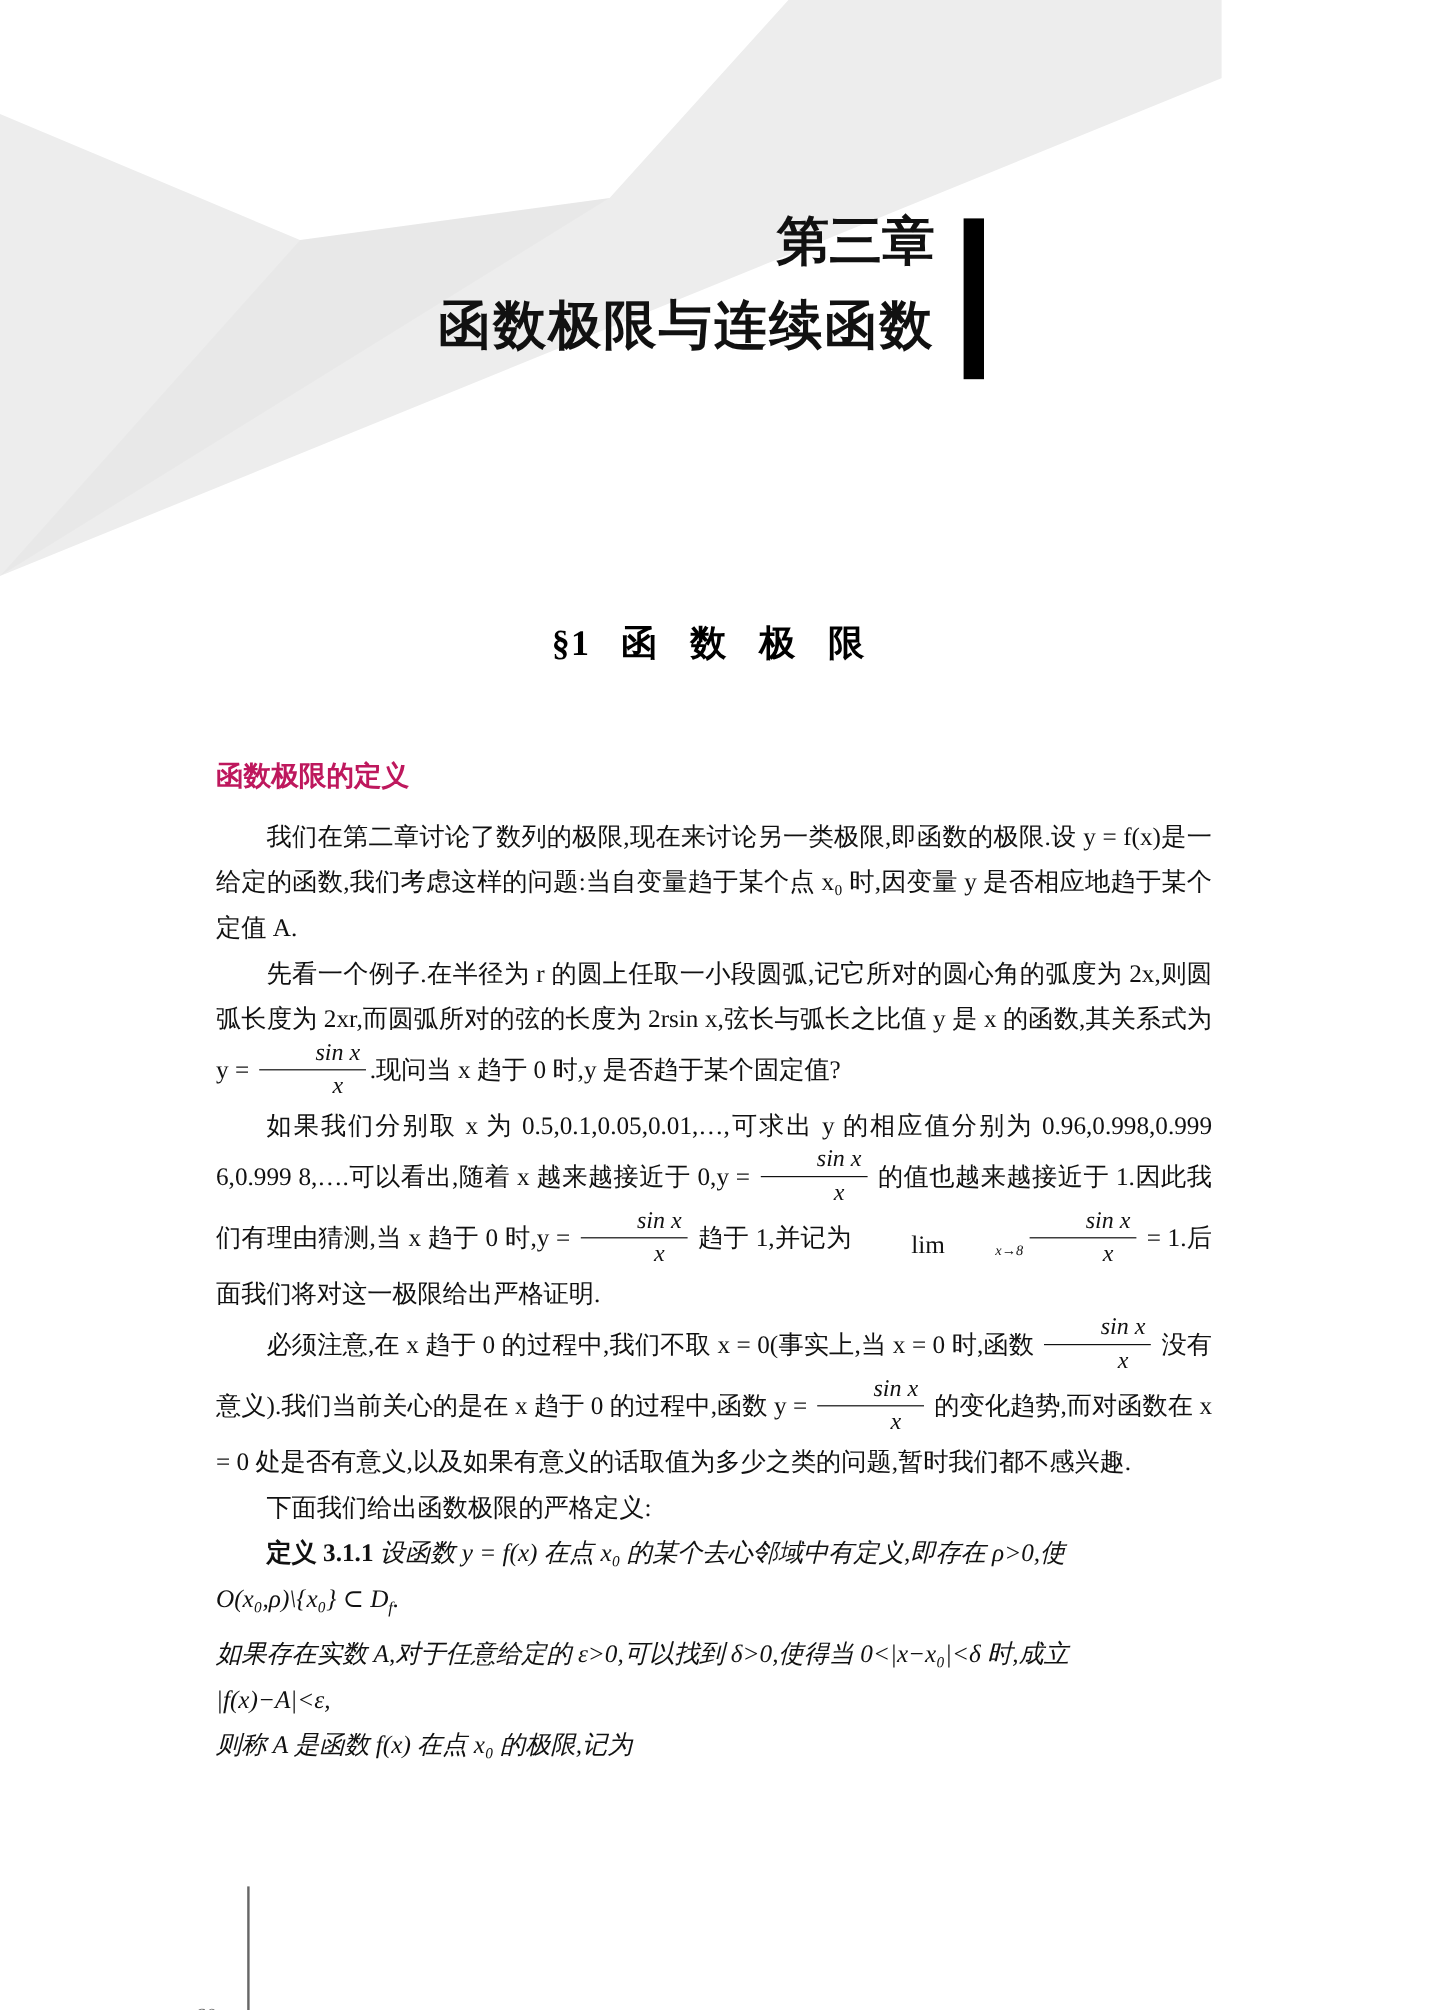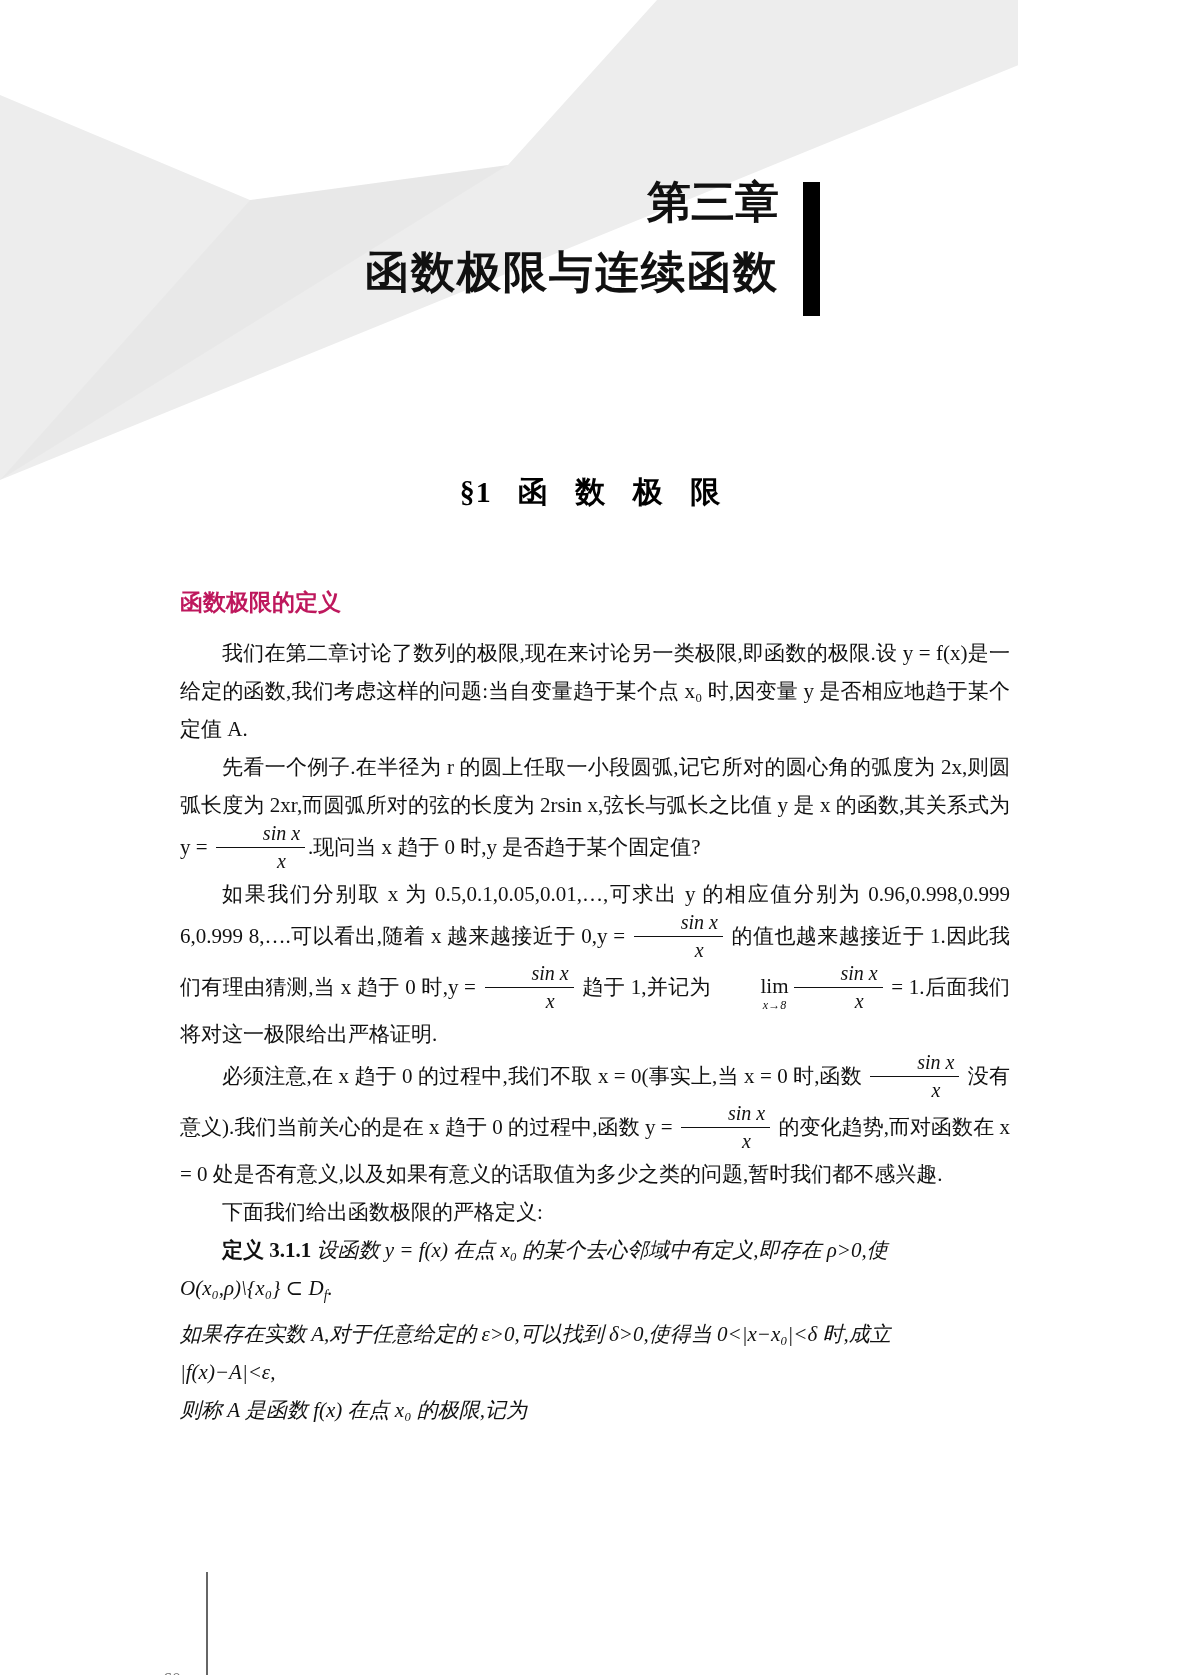--- a/index.html
+++ b/index.html
@@ -37,20 +37,21 @@
     left:180px;
     top:472px;
     width:830px;
   }
   .section-title{
     text-align:center;
     font-weight:bold;
     font-size:30px;
     color:#000;
     letter-spacing:1px;
+    margin-top:44px;
   }
   .section-title .st-num{margin-right:26px;}
   .section-title .st-text{letter-spacing:10px;}
   .subsection-title{
     font-family:"Liberation Sans","DejaVu Sans",sans-serif;
     font-weight:700;
     font-size:23px;
     color:#be185d;
     margin:74px 0 0 0;
   }
@@ -75,22 +76,22 @@
     line-height:1.15;
     font-style:italic;
     font-size:20px;
     margin:0 3px;
     transform:translateY(-2px);
   }
   .frac .num{padding:0 5px 2px;border-bottom:1.4px solid #111;}
   .frac .den{padding-top:2px;}
   .lim{
     display:inline-flex;
-    flex-direction:column;
-    align-items:center;
+    flex-direction:row;
+    align-items:flex-end;
     vertical-align:middle;
     line-height:1;
     margin:0 2px;
     transform:translateY(4px);
   }
   .lim .limword{font-style:normal;}
   .lim .limsub{font-size:12px;font-style:italic;margin-top:2px;}
   
   .page-number{
     position:absolute;

